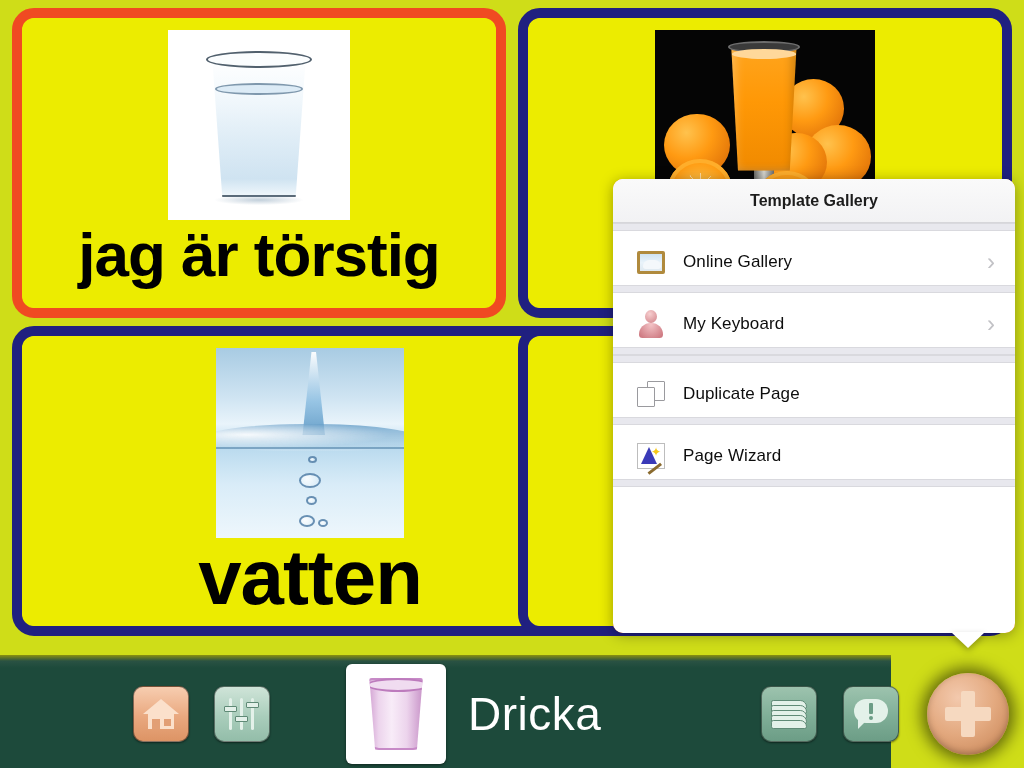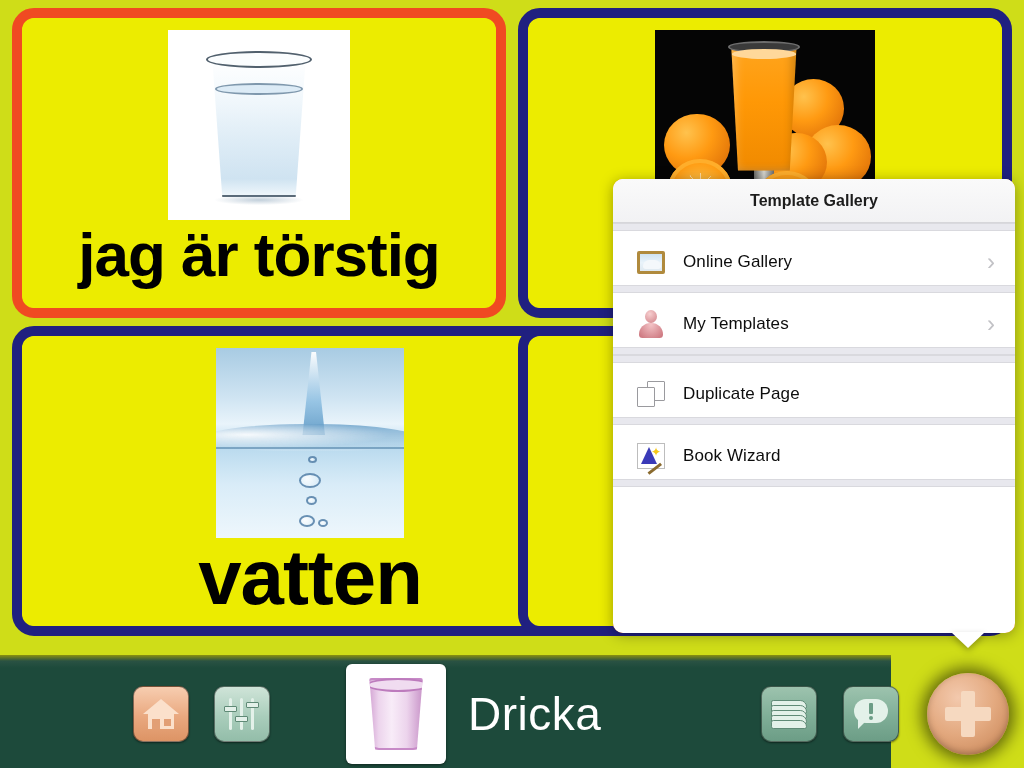--- a/index.html
+++ b/index.html
@@ -548,21 +548,21 @@
         <span class="row-chevron">›</span>
       </div>
     </div>
 
     <div class="group-gap"></div>
     <div class="menu-group">
       <div class="menu-row">
         <span class="row-icon">
             <span class="ic-person"></span>
           </span>
-        <span class="row-label">My Templates</span>
+        <span class="row-label">My Keyboard</span>
         <span class="row-chevron">›</span>
       </div>
     </div>
 
     <div class="group-gap"></div>
 
     <div class="group-gap"></div>
     <div class="menu-group">
       <div class="menu-row">
         <span class="row-icon">
@@ -578,21 +578,21 @@
     <div class="group-gap"></div>
     <div class="menu-group">
       <div class="menu-row">
         <span class="row-icon">
           <span class="ic-wizard">
               <span class="hat"></span>
               <span class="star">✦</span>
               <span class="wand"></span>
             </span>
         </span>
-        <span class="row-label">Book Wizard</span>
+        <span class="row-label">Page Wizard</span>
       </div>
     </div>
 
     <div class="group-gap"></div>
 
   </div>
   <div id="popover-arrow"></div>
 </div>
 
 <div id="toolbar">

